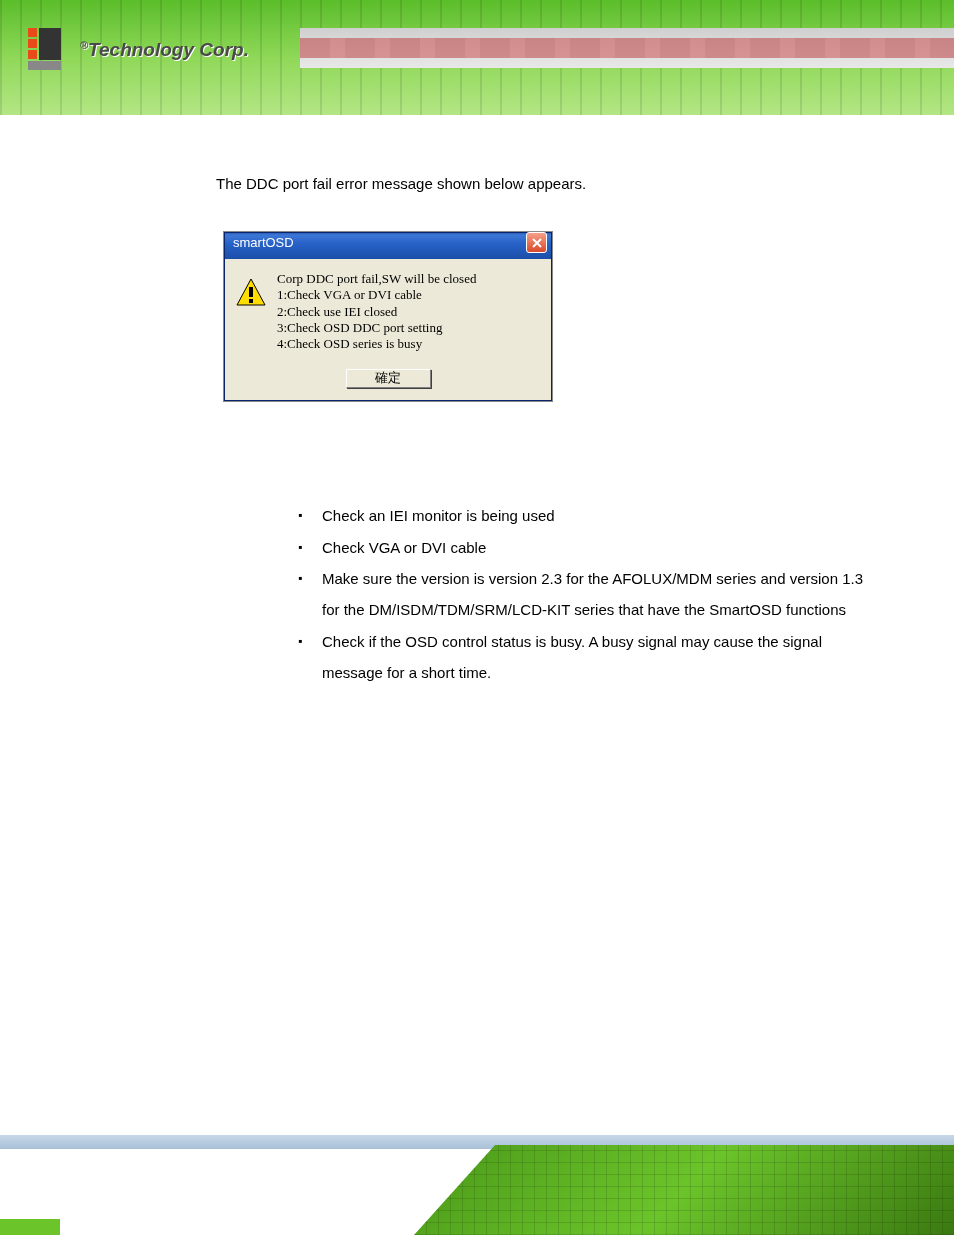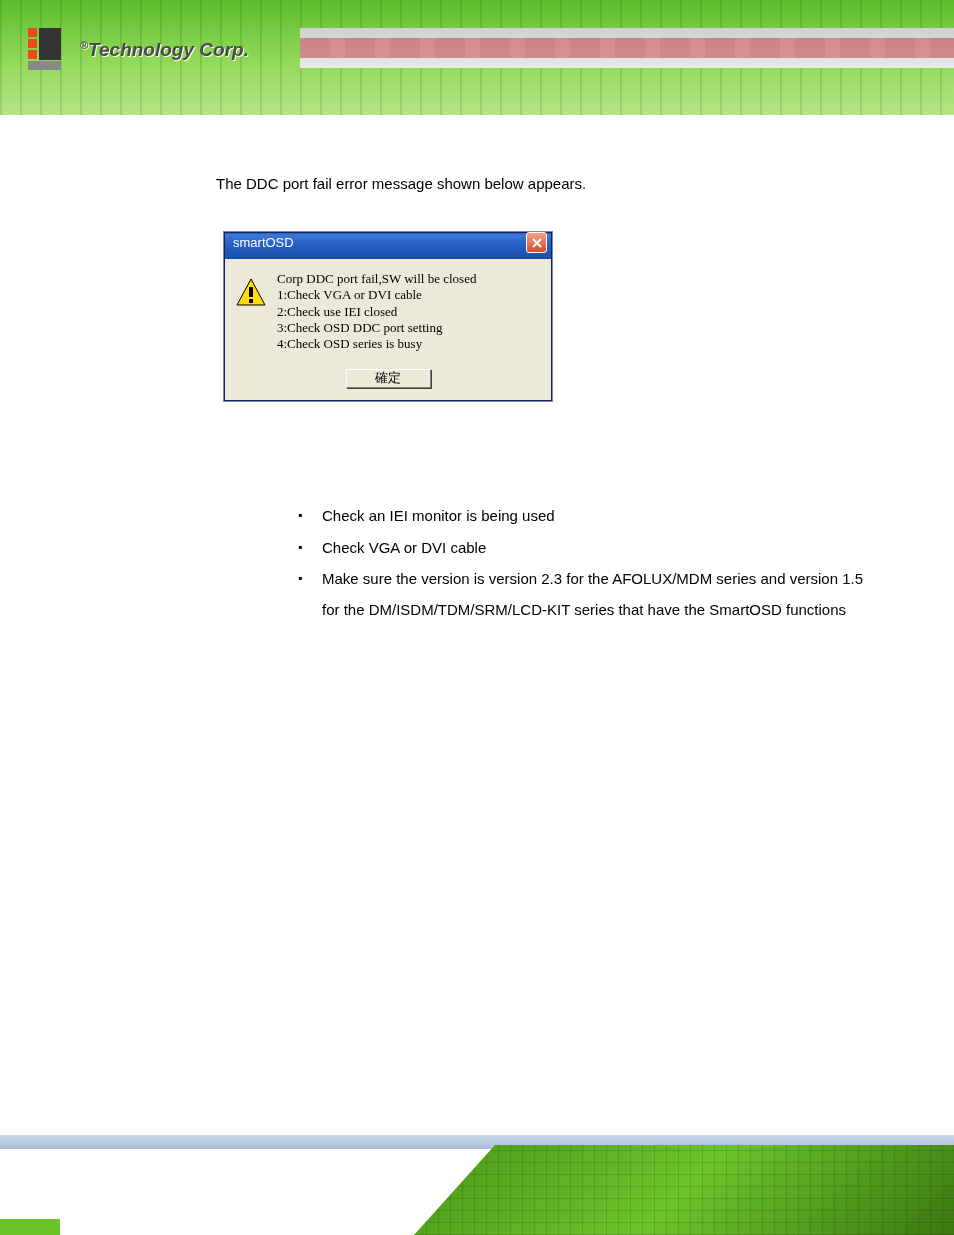--- a/index.html
+++ b/index.html
@@ -254,21 +254,22 @@
       </div>
     </div>
     <div class="dialog-footer">
       <div class="dialog-ok-btn">確定</div>
     </div>
   </div>
 
   <ul class="bullet-list">
     <li>Check an IEI monitor is being used</li>
     <li>Check VGA or DVI cable</li>
-    <li>Make sure the version is version 2.3 for the AFOLUX/MDM series and version 1.5 for the DM/ISDM/TDM/SRM/LCD-KIT series that have the SmartOSD functions</li>
+    <li>Make sure the version is version 2.3 for the AFOLUX/MDM series and version 1.3 for the DM/ISDM/TDM/SRM/LCD-KIT series that have the SmartOSD functions</li>
+    <li>Check if the OSD control status is busy. A busy signal may cause the signal message for a short time.</li>
   </ul>
 </div>
 
 <div class="footer-banner">
   <div class="footer-top-bar"></div>
   <div class="footer-circuit"></div>
   <div class="footer-green-bar"></div>
 </div>
 
 </body></html>

